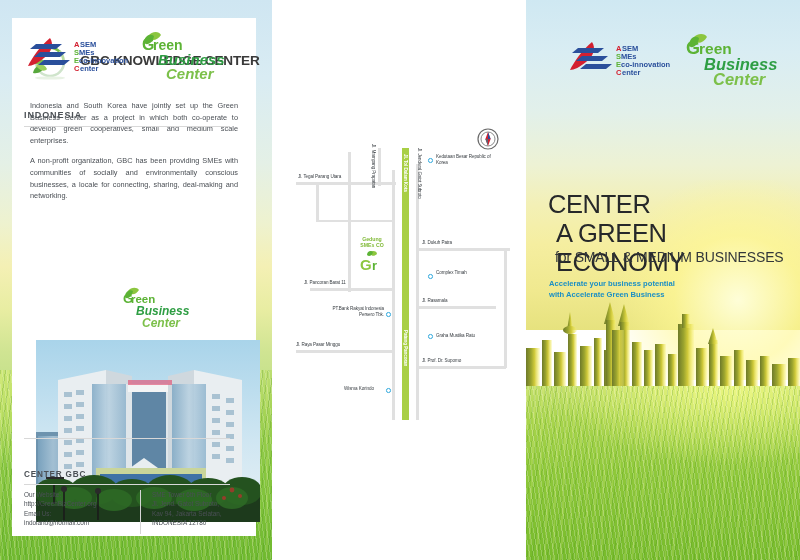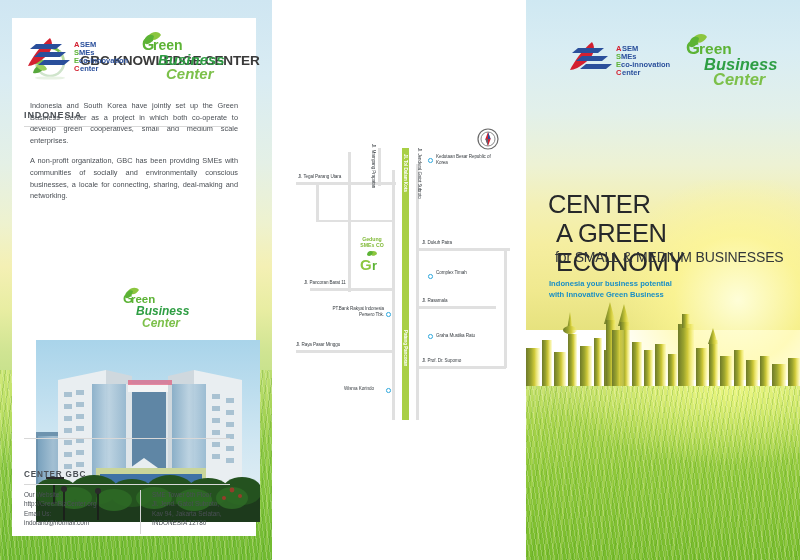--- a/index.html
+++ b/index.html
@@ -487,18 +487,18 @@
         <text x="33" y="53" font-family="Liberation Sans, sans-serif" font-size="16.5" font-weight="bold" font-style="italic" fill="#7cc04a">Center</text>
       </svg>
     </div>
 
     <div class="pr-h1">
       <span>CENTER</span>
       <span class="l2">A GREEN ECONOMY</span>
     </div>
     <div class="pr-sub">for SMALL &amp; MEDIUM BUSINESSES</div>
     <div class="pr-tag">
-      <span>Indonesia your business potential</span><br>
-      <span>with Innovative Green Business</span>
+      <span>Accelerate your business potential</span><br>
+      <span>with Accelerate Green Business</span>
     </div>
   </div>
 
 </div>
 
 </body></html>

